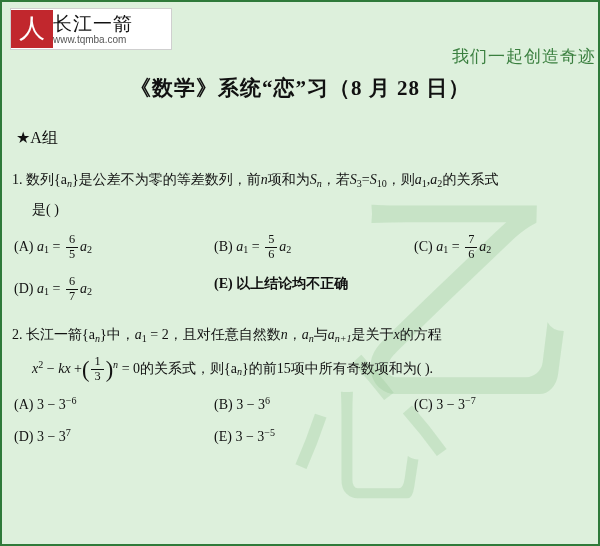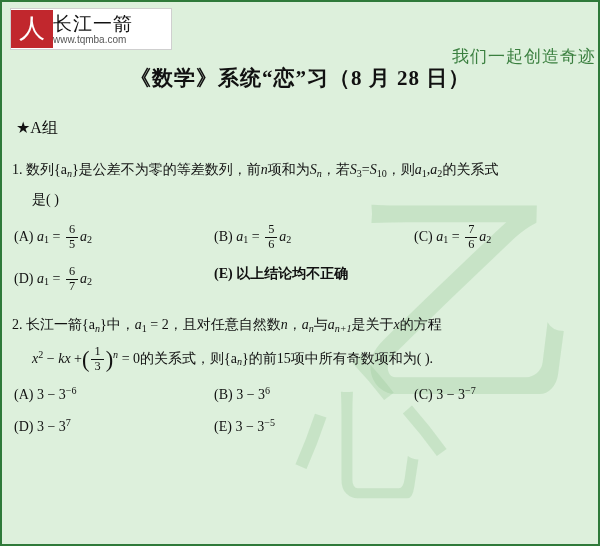--- a/index.html
+++ b/index.html
@@ -107,21 +107,21 @@
     font-family: "Liberation Serif", serif;
     letter-spacing: 1px;
     margin-top: 32px;
   }
   
   .doc-title {
     text-align: center;
     font-size: 21px;
     color: #111111;
     font-weight: bold;
-    margin-top: 12px;
+    margin-top: 22px;
     letter-spacing: 1px;
     font-family: "Liberation Serif", serif;
   }
   .group-label {
     margin: 26px 0 0 14px;
     font-size: 16px;
     font-weight: normal;
     color: #111111;
   }
   

